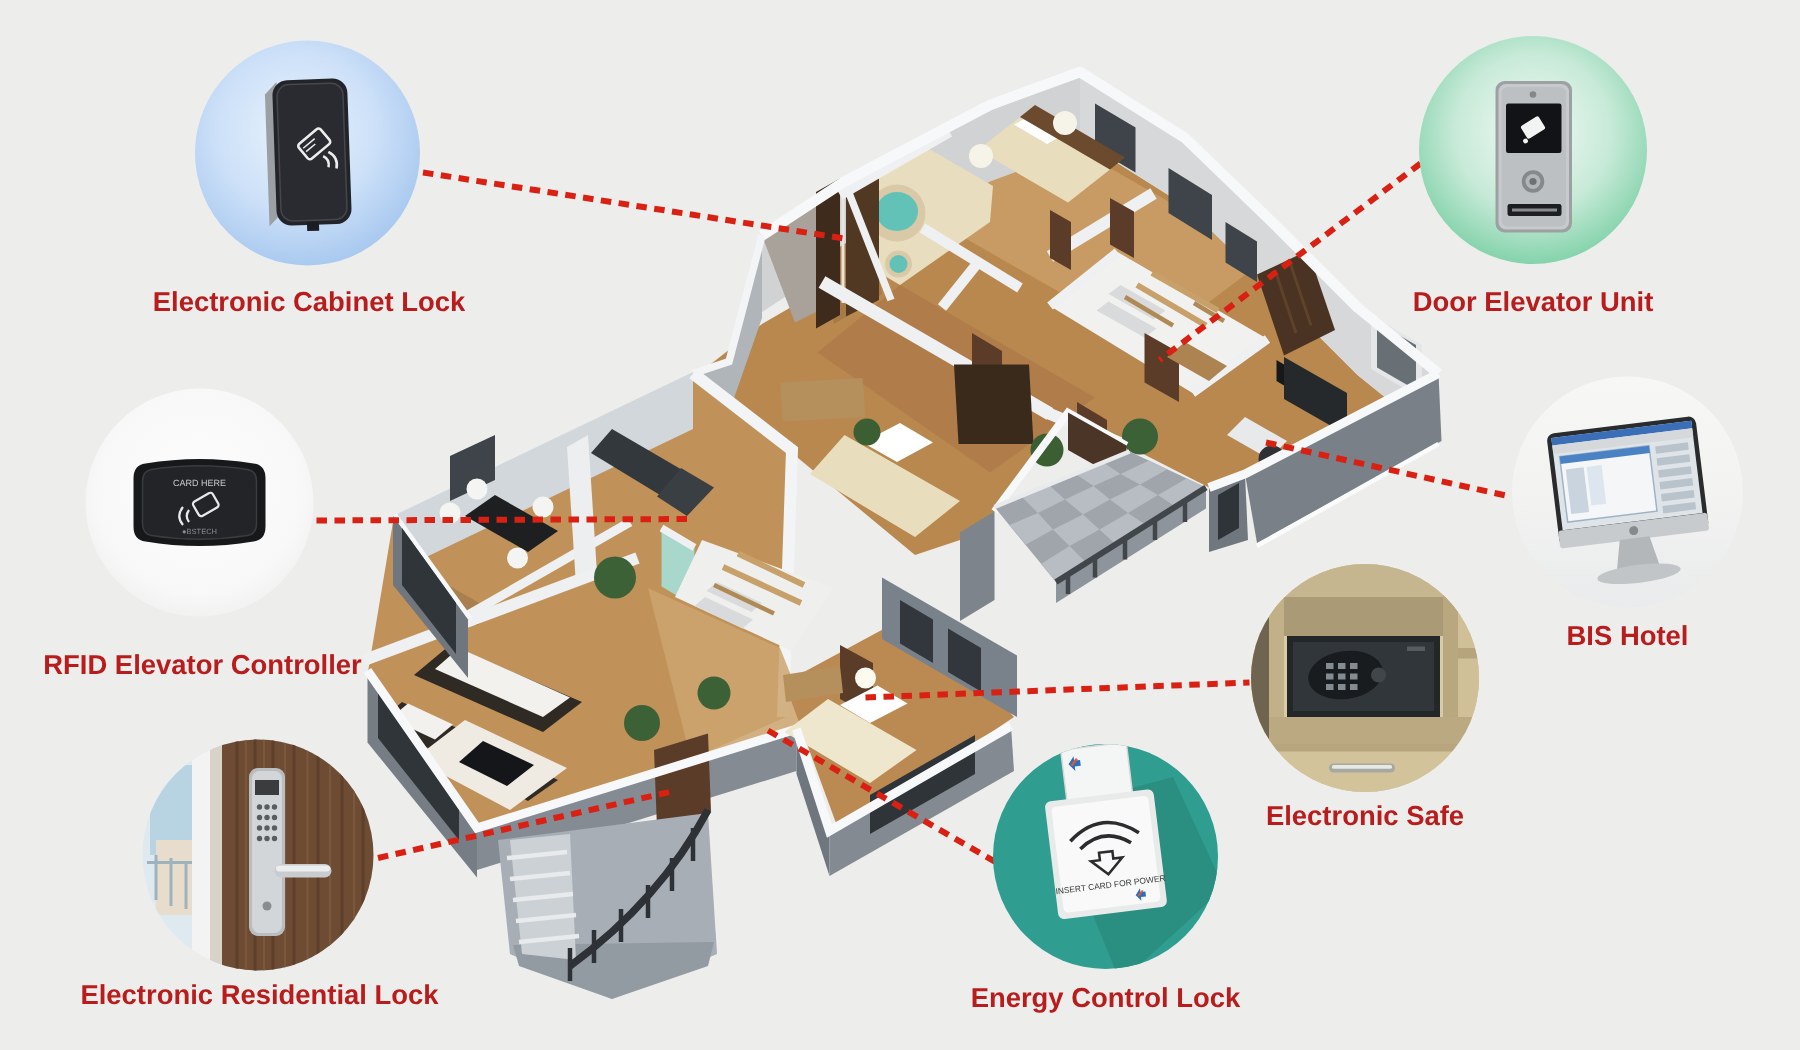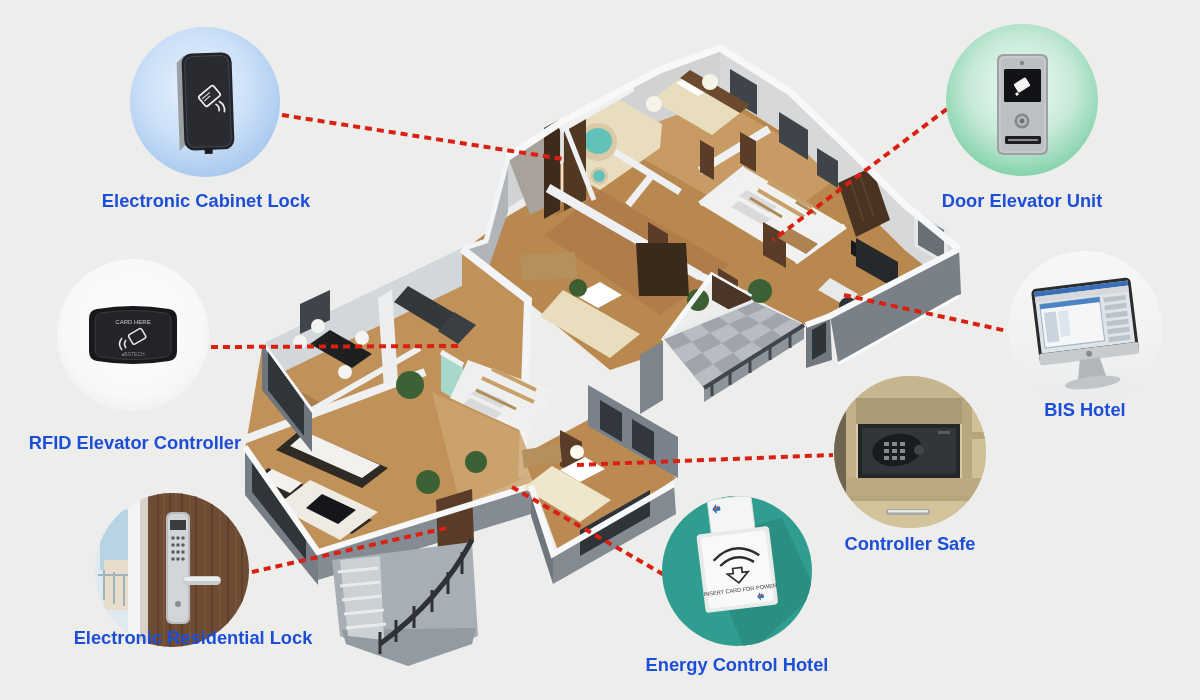--- a/index.html
+++ b/index.html
@@ -1,18 +1,18 @@
 <!DOCTYPE html>
 <html><head>
 <meta charset="utf-8">
 <style>
   html,body{margin:0;padding:0;}
   body{width:1200px;height:700px;overflow:hidden;background:#ededec;
        font-family:"Liberation Sans",sans-serif;}
-  .lbl{position:absolute;font-weight:bold;color:#1d4ed8;font-size:18.3px;
+  .lbl{position:absolute;font-weight:bold;color:#b91c1c;font-size:18.3px;
        white-space:nowrap;transform:translateX(-50%);letter-spacing:0px;}
 </style>
 </head>
 <body>
 <svg width="1200" height="700" viewBox="0 0 1200 700" style="position:absolute;left:0;top:0">
 <defs>
   <radialGradient id="gBlue" cx="45%" cy="40%" r="65%">
     <stop offset="0%" stop-color="#e9f3fd"></stop>
     <stop offset="55%" stop-color="#cce0f8"></stop>
     <stop offset="100%" stop-color="#a3c5ee"></stop>
@@ -448,16 +448,16 @@
     <rect x="183" y="576" width="38" height="9" rx="4.5" fill="#c9ccce"></rect>
     <rect x="184" y="577" width="36" height="4" rx="2" fill="#eceeee"></rect>
     <circle cx="178" cy="604" r="3" fill="#8a8d90"></circle>
   </g>
 </g>
 </svg>
 
 <div class="lbl" style="left:206px;top:190px;">Electronic Cabinet Lock</div>
 <div class="lbl" style="left:1022px;top:190px;">Door Elevator Unit</div>
 <div class="lbl" style="left:135px;top:432px;">RFID Elevator Controller</div>
-<div class="lbl" style="left:1085px;top:399px;">BIS Hotel</div>
-<div class="lbl" style="left:910px;top:533px;">Controller Safe</div>
-<div class="lbl" style="left:737px;top:654px;">Energy Control Hotel</div>
-<div class="lbl" style="left:173px;top:627px;margin-left:20px;">Electronic Residential Lock</div>
+<div class="lbl" style="left:1085px;top:413px;">BIS Hotel</div>
+<div class="lbl" style="left:910px;top:533px;">Electronic Safe</div>
+<div class="lbl" style="left:737px;top:654px;">Energy Control Lock</div>
+<div class="lbl" style="left:173px;top:652px;">Electronic Residential Lock</div>
 
 </body></html>

